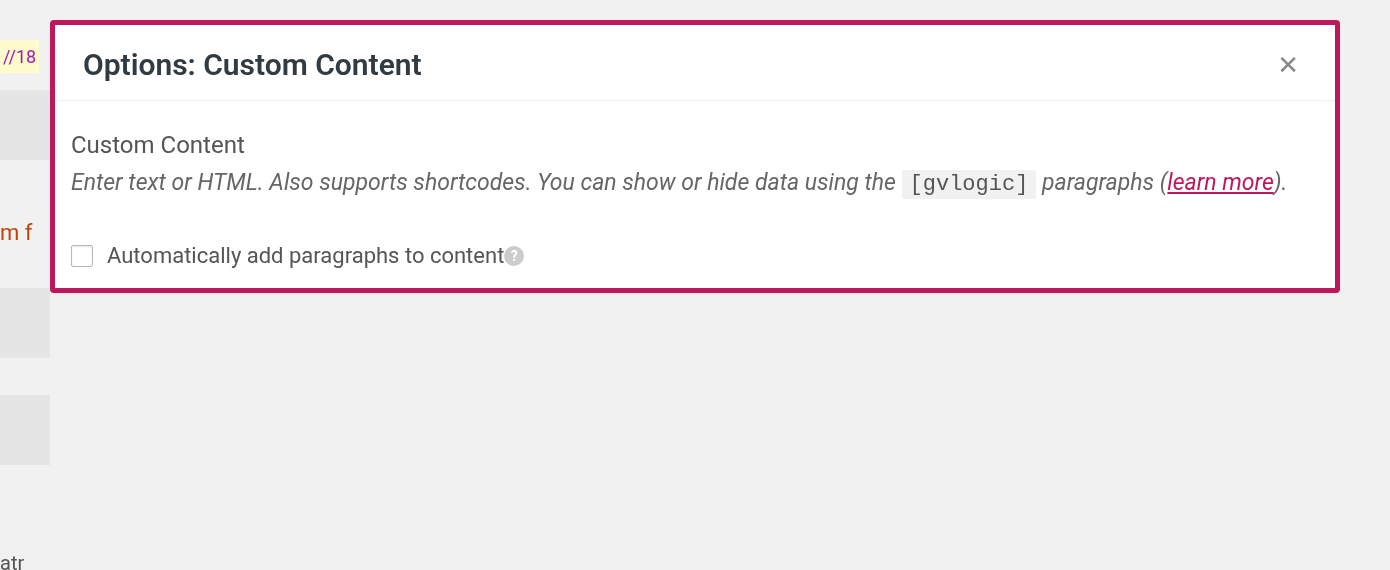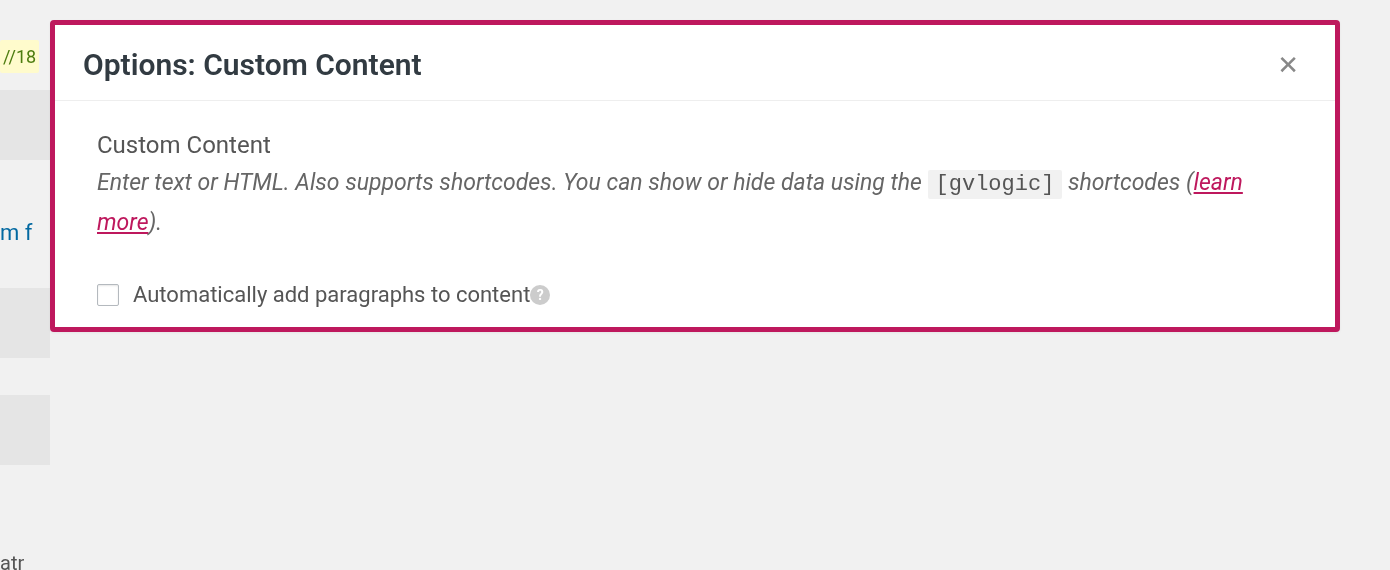--- a/index.html
+++ b/index.html
@@ -15,29 +15,29 @@
       overflow: hidden;
       position: relative;
     }
     .background-fragment-1 {
       position: absolute;
       top: 40px;
       left: 0;
       background: #fffbcc;
       padding: 6px 3px;
       font-size: 18px;
-      color: #4d7c0f;
+      color: #a21caf;
       border-radius: 2px;
     }
     .background-fragment-2 {
       position: absolute;
       top: 220px;
       left: 0;
       font-size: 22px;
-      color: #0369a1;
+      color: #c2410c;
     }
     .background-fragment-3 {
       position: absolute;
       bottom: -5px;
       left: 0;
       font-size: 20px;
       color: #555;
     }
     .background-row {
       position: absolute;
@@ -74,21 +74,21 @@
     .close-btn {
       font-size: 26px;
       color: #888;
       cursor: pointer;
       background: none;
       border: none;
       padding: 4px 8px;
       line-height: 1;
     }
     .modal-body {
-      padding: 30px 28px 20px 42px;
+      padding: 30px 28px 20px 16px;
     }
     .section-heading {
       font-size: 24px;
       font-weight: 400;
       color: #555;
       margin-bottom: 4px;
     }
     .section-description {
       font-size: 23px;
       font-style: italic;
@@ -200,21 +200,21 @@
     <h2 class="modal-title">Options: Custom Content</h2>
     <button class="close-btn">
       <span>✕</span>
     </button>
   </div>
   <div class="modal-body">
     <div class="section-heading">Custom Content</div>
     <div class="section-description">
       <span>Enter text or HTML. Also supports shortcodes. You can show or hide data using the </span>
       <span class="code-chip">[gvlogic]</span>
-      <span> shortcodes (</span><a class="learn-more">learn more</a><span>).</span>
+      <span> paragraphs (</span><a class="learn-more">learn more</a><span>).</span>
     </div>
     <div class="checkbox-row">
       <input type="checkbox" class="checkbox" id="autop" style="">
       <label for="autop" class="checkbox-label">
         <span>Automatically add paragraphs to content</span>
         <span class="help-icon">?</span>
       </label>
     </div>
   </div>
 </div>

